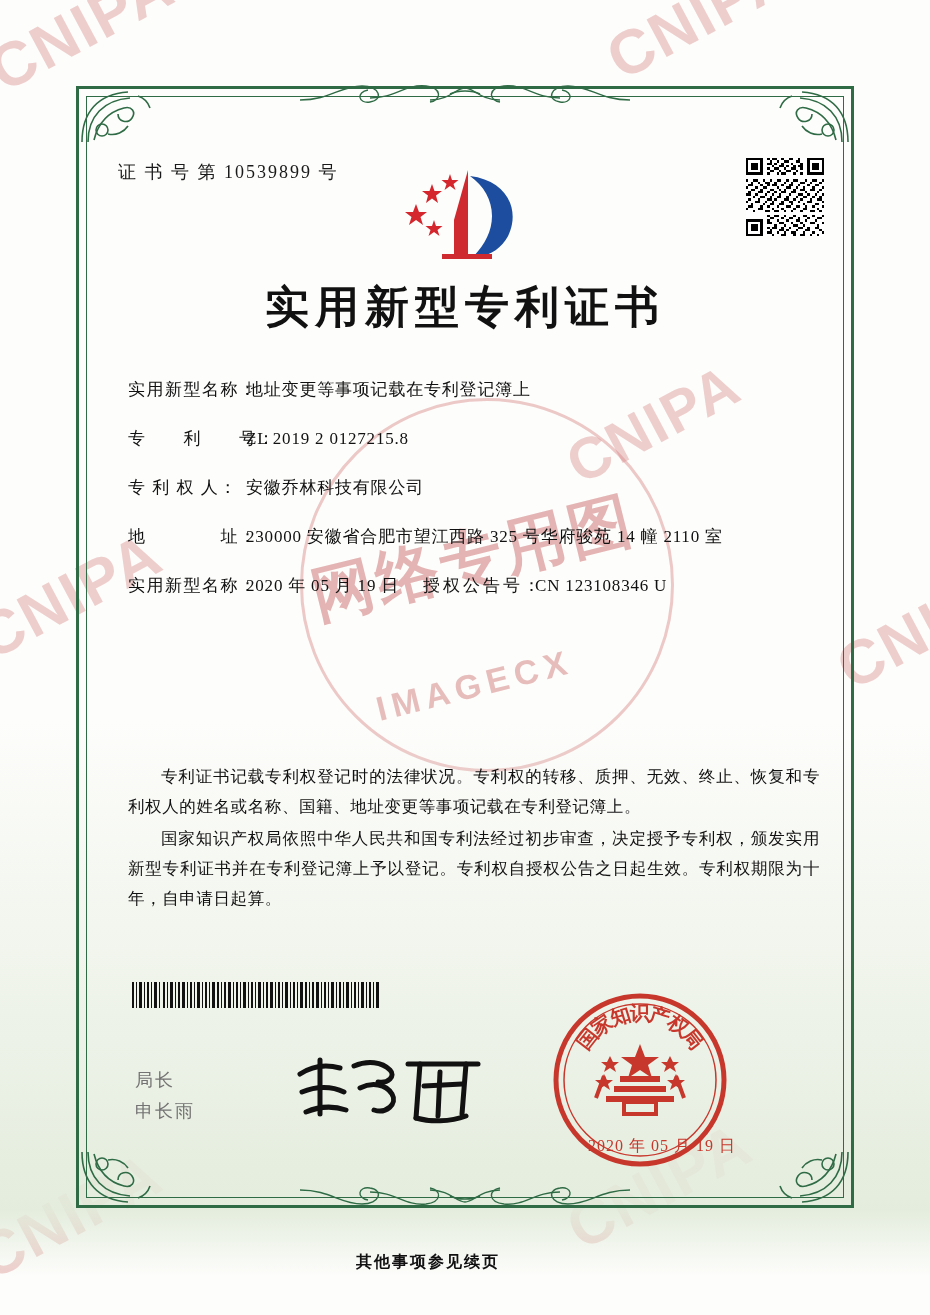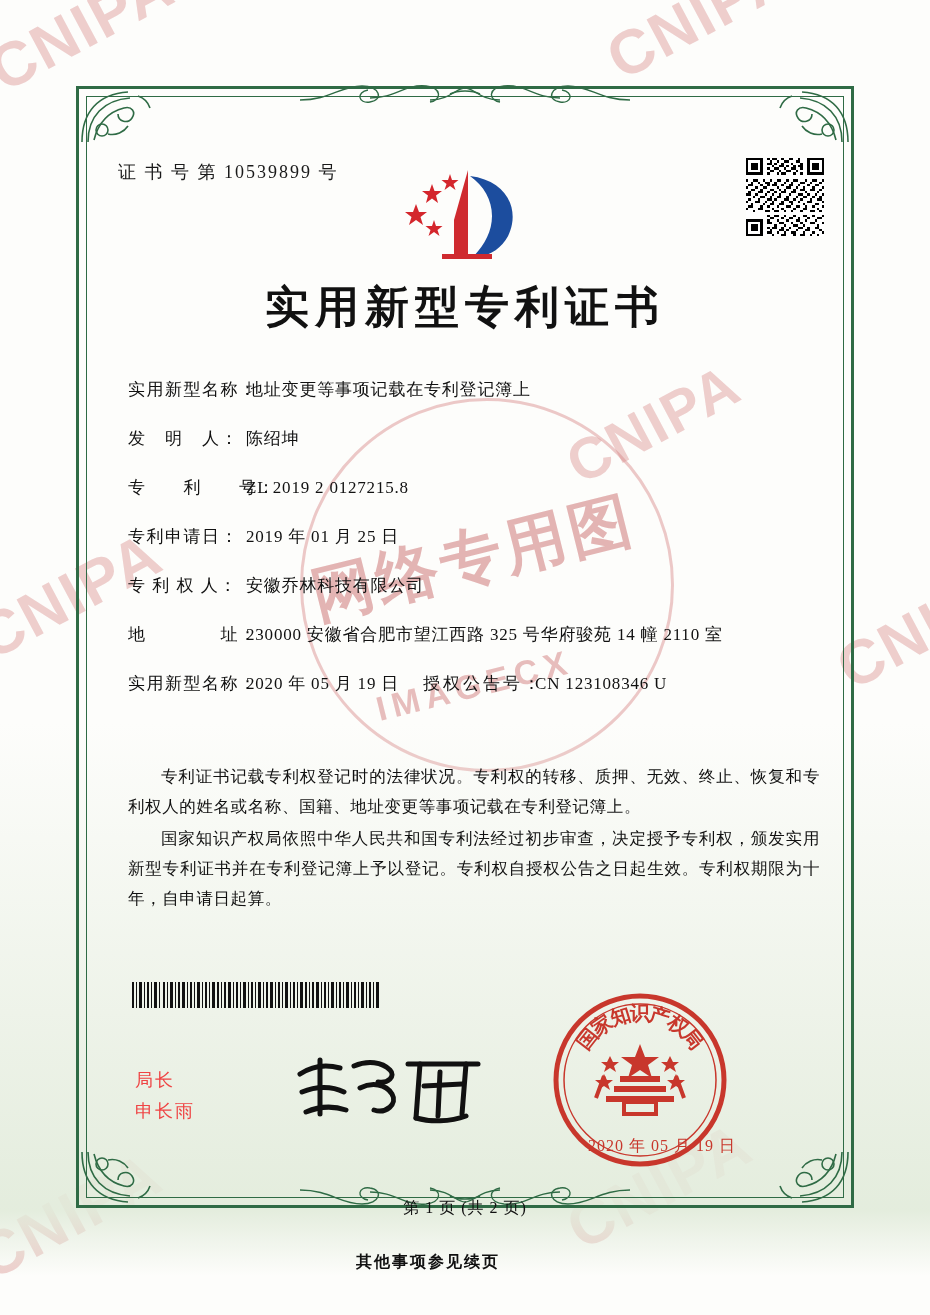--- a/index.html
+++ b/index.html
@@ -205,21 +205,21 @@
     left: 132px; top: 982px;
     width: 250px; height: 26px;
   }
 
   
   .sig-label {
     position: absolute;
     left: 135px; top: 1065px;
     font-size: 18px;
     line-height: 31px;
-    color: #ef4444;
+    color: #737373;
     letter-spacing: 2px;
   }
   .sig-script {
     position: absolute;
     left: 290px; top: 1052px;
     width: 210px; height: 76px;
   }
 
   
   .seal {
@@ -589,27 +589,21 @@
     </g>
   </svg>
 
   <div class="title">实用新型专利证书</div>
 
   <div class="fields">
     <div class="row">
       <span class="lab tight">实用新型名称：</span><span class="val">地址变更等事项记载在专利登记簿上</span>
     </div>
     <div class="row">
-      <span class="lab tight">发　明　人：</span><span class="val">陈绍坤</span>
-    </div>
-    <div class="row">
       <span class="lab tight">专　　利　　号：</span><span class="val">ZL 2019 2 0127215.8</span>
-    </div>
-    <div class="row">
-      <span class="lab tight">专利申请日：</span><span class="val">2019 年 01 月 25 日</span>
     </div>
     <div class="row">
       <span class="lab tight">专 利 权 人：</span><span class="val">安徽乔林科技有限公司</span>
     </div>
     <div class="row">
       <span class="lab tight">地　　　　址：</span><span class="val">230000 安徽省合肥市望江西路 325 号华府骏苑 14 幢 2110 室</span>
     </div>
     <div class="row two-col">
       <span class="lab tight">实用新型名称：</span><span class="val">2020 年 05 月 19 日</span><span class="lab2">授权公告号：</span><span class="val">CN 123108346 U</span>
     </div>
@@ -738,16 +732,15 @@
         <text x="88" y="28" text-anchor="middle" transform="rotate(-17 88 88)">知</text>
         <text x="88" y="28" text-anchor="middle" transform="rotate(0 88 88)">识</text>
         <text x="88" y="28" text-anchor="middle" transform="rotate(17 88 88)">产</text>
         <text x="88" y="28" text-anchor="middle" transform="rotate(35 88 88)">权</text>
         <text x="88" y="28" text-anchor="middle" transform="rotate(52 88 88)">局</text>
       </g>
     </g>
   </svg>
   <div class="seal-date">2020 年 05 月 19 日</div>
 
-  <div class="page-no">第 1 页 (共 2 页)</div>
   <div class="footer-note">其他事项参见续页</div>
 
 </div>
 
 </body></html>

